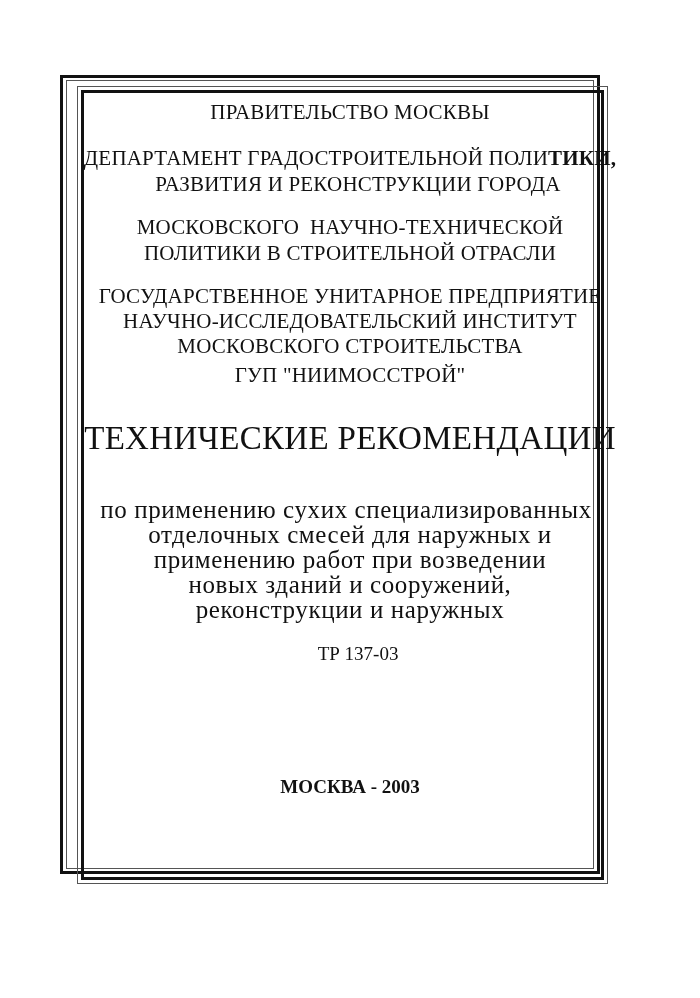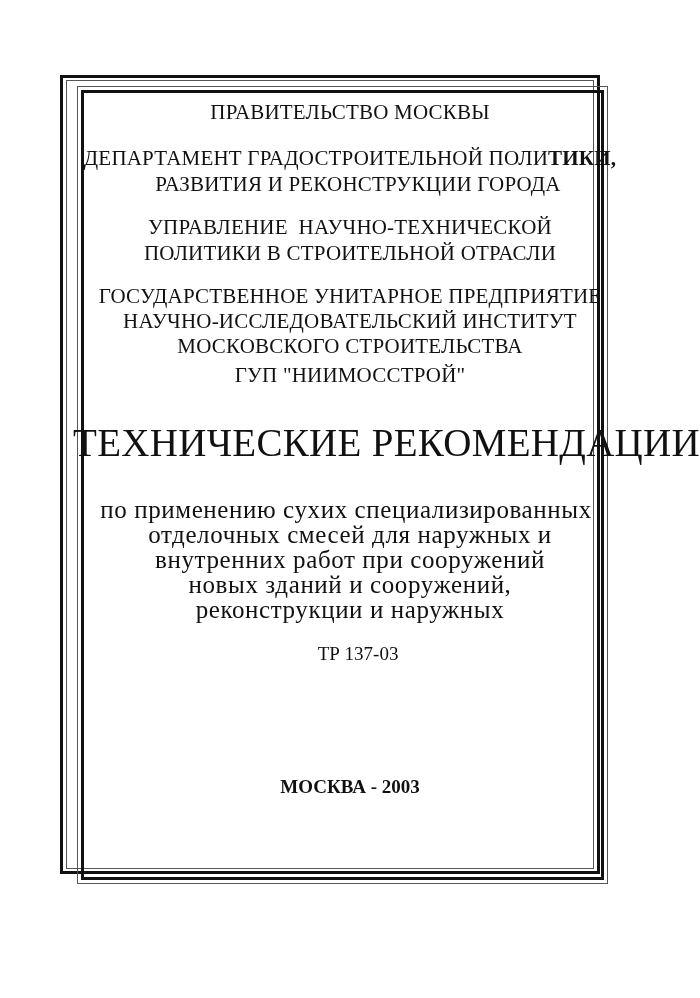--- a/index.html
+++ b/index.html
@@ -5,51 +5,51 @@
   html, body { margin:0; padding:0; background:#ffffff; }
   body { width:700px; height:998px; position:relative; overflow:hidden;
          font-family:"Liberation Serif","DejaVu Serif",serif; color:#111; }
   .frame { position:absolute; box-sizing:border-box; }
   #fa-thick { left:60px; top:75px; width:540px; height:799px; border:3px solid #111; }
   #fa-thin  { left:66px; top:80px; width:528px; height:789px; border:1px solid #555; }
   #fb-thin  { left:77px; top:86px; width:531px; height:798px; border:1px solid #555; }
   #fb-thick { left:81px; top:90px; width:523px; height:790px; border:3px solid #111; }
   .line { position:absolute; left:0; width:700px; text-align:center; white-space:nowrap; }
   .caps { font-size:21px; letter-spacing:0.2px; }
-  .title { font-size:39px; letter-spacing:0.3px;text-align:right; }
+  .title { font-size:33px; letter-spacing:0.3px; }
   .sub { font-size:25px; letter-spacing:0.6px; }
   .code { font-size:19px; }
   .city { font-size:19px; font-weight:bold; }
   .b { font-weight:bold; }
 </style>
 </head>
 <body>
 
 <div class="frame" id="fa-thick"></div>
 <div class="frame" id="fa-thin"></div>
 <div class="frame" id="fb-thin"></div>
 <div class="frame" id="fb-thick"></div>
 
 <div class="line caps" style="top:100px;">ПРАВИТЕЛЬСТВО МОСКВЫ</div>
 
 <div class="line caps" style="top:146px;"><span>ДЕПАРТАМЕНТ ГРАДОСТРОИТЕЛЬНОЙ ПОЛИ</span><span class="b">ТИКИ,</span></div>
 <div class="line caps" style="top:172px;margin-left:8px;">РАЗВИТИЯ И РЕКОНСТРУКЦИИ ГОРОДА</div>
 
-<div class="line caps" style="white-space:pre; top:215px;">УПРАВЛЕНИЕ  НАУЧНО-ТЕХНИЧЕСКОЙ</div>
+<div class="line caps" style="white-space:pre; top:215px;">МОСКОВСКОГО  НАУЧНО-ТЕХНИЧЕСКОЙ</div>
 <div class="line caps" style="top:241px;">ПОЛИТИКИ В СТРОИТЕЛЬНОЙ ОТРАСЛИ</div>
 
 <div class="line caps" style="top:284px;">ГОСУДАРСТВЕННОЕ УНИТАРНОЕ ПРЕДПРИЯТИЕ</div>
 <div class="line caps" style="top:309px;">НАУЧНО-ИССЛЕДОВАТЕЛЬСКИЙ ИНСТИТУТ</div>
 <div class="line caps" style="top:334px;">МОСКОВСКОГО СТРОИТЕЛЬСТВА</div>
 
 <div class="line caps" style="top:363px;">ГУП "НИИМОССТРОЙ"</div>
 
 <div class="line title" style="top:420px;">ТЕХНИЧЕСКИЕ РЕКОМЕНДАЦИИ</div>
 
 <div class="line sub" style="top:496px; left:-4px;">по применению сухих специализированных</div>
 <div class="line sub" style="top:521px;">отделочных смесей для наружных и</div>
-<div class="line sub" style="top:546px;">внутренних работ при сооружений</div>
+<div class="line sub" style="top:546px;">применению работ при возведении</div>
 <div class="line sub" style="top:571px;">новых зданий и сооружений,</div>
 <div class="line sub" style="top:596px;">реконструкции и наружных</div>
 
 <div class="line code" style="top:643px; white-space:pre;padding-left:8px;">ТР 137-03</div>
 
 <div class="line city" style="top:776px; white-space:pre;">МОСКВА - 2003</div>
 
 </body></html>

